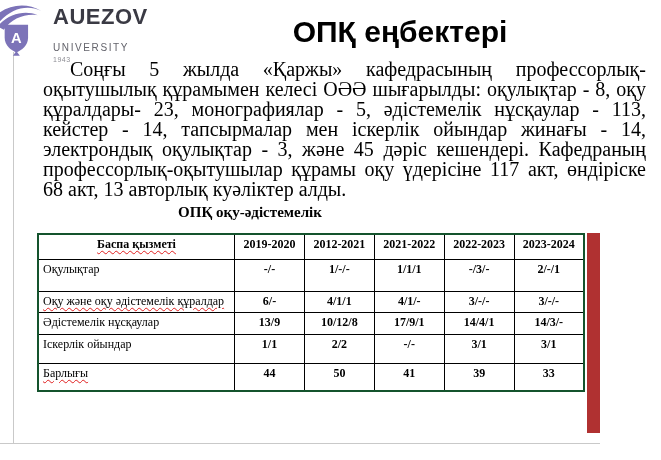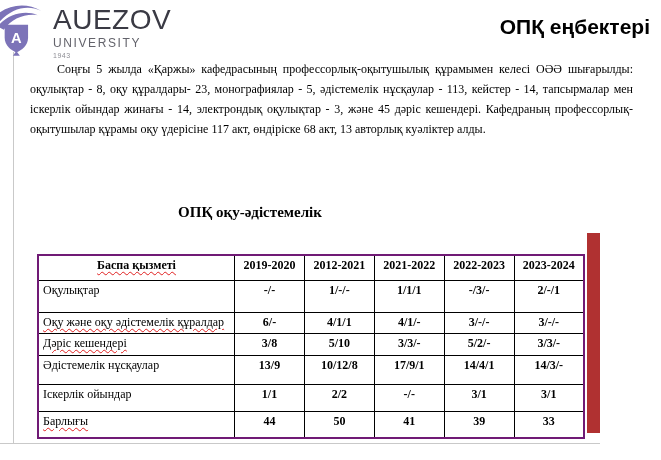--- a/index.html
+++ b/index.html
@@ -8,45 +8,45 @@
     background:#ffffff;font-family:"Liberation Serif",serif;color:#000;
   }
   
   .edge-v{position:absolute;left:13px;top:52px;width:1px;height:391px;background:#c9c9c9;}
   .edge-h{position:absolute;left:0px;top:443px;width:600px;height:1px;background:#c9c9c9;}
 
   
   .logo{position:absolute;left:0px;top:2px;display:flex;align-items:flex-start;}
   .logo-mark{width:52px;height:54px;margin-left:-4px;}
   .logo-text{margin-left:5px;margin-top:4px;font-family:"Liberation Sans",sans-serif;line-height:1;}
-  .logo-name{font-size:28px;font-weight:normal;color:#3a3a44;letter-spacing:0.5px;}
-  .logo-sub{font-size:12px;color:#63636b;letter-spacing:1.6px;margin-top:3px;}
+  .logo-name{font-size:22px;font-weight:bold;color:#3a3a44;letter-spacing:0.5px;}
+  .logo-sub{font-size:10px;color:#63636b;letter-spacing:1.6px;margin-top:15px;}
   .logo-year{font-size:7px;color:#8d8d94;margin-top:3px;letter-spacing:0.5px;}
 
   .title{
-    position:absolute;left:150px;top:15px;width:500px;text-align:right;
-    font-family:"Liberation Sans",sans-serif;font-weight:bold;font-size:21px;color:#000;
+    position:absolute;left:150px;top:15px;width:500px;text-align:center;
+    font-family:"Liberation Sans",sans-serif;font-weight:bold;font-size:30px;color:#000;
   }
   .paragraph{
-    position:absolute;left:30px;top:59px;width:603px;
-    font-size:12px;line-height:20px;text-align:justify;text-indent:27px;
+    position:absolute;left:43px;top:59px;width:603px;
+    font-size:20px;line-height:20px;text-align:justify;text-indent:27px;
   }
   .subheading{
     position:absolute;left:20px;top:204px;width:460px;text-align:center;
     font-weight:bold;font-size:15px;line-height:17px;
   }
 
   table.pub{
     position:absolute;left:37px;top:233px;width:548px;
     border-collapse:collapse;font-size:12px;table-layout:fixed;
   }
   table.pub th,table.pub td{
     border:1px solid #000;vertical-align:top;padding:2px 4px;overflow:hidden;
   }
-  table.pub{border:2px solid #701a75;margin-top:21px;}
+  table.pub{border:2px solid #14532d;}
   table.pub th{font-weight:bold;text-align:center;height:20px;}
   td.label{text-align:left;}
   td.val{text-align:center;font-weight:bold;}
   col.c0{width:36%;}
   col.cn{width:12.8%;}
   tbody tr:nth-child(1) td{height:27px;}
   tbody tr:nth-child(2) td{height:16px;}
   tbody tr:nth-child(3) td{height:17px;}
   tbody tr:nth-child(4) td{height:24px;}
   tbody tr:nth-child(5) td{height:22px;}
@@ -121,28 +121,20 @@
       </tr>
       <tr>
         <td class="label"><span class="misspell" style="text-decoration-color: rgb(224, 32, 32);">Оқу және оқу әдістемелік құралдар</span></td>
         <td class="val">6/-</td>
         <td class="val">4/1/1</td>
         <td class="val">4/1/-</td>
         <td class="val">3/-/-</td>
         <td class="val">3/-/-</td>
       </tr>
       <tr>
-        <td class="label"><span class="misspell" style="text-decoration-color: rgb(224, 32, 32);">Дәріс кешендері</span></td>
-        <td class="val">3/8</td>
-        <td class="val">5/10</td>
-        <td class="val">3/3/-</td>
-        <td class="val">5/2/-</td>
-        <td class="val">3/3/-</td>
-      </tr>
-      <tr>
         <td class="label"><span>Әдістемелік нұсқаулар</span></td>
         <td class="val">13/9</td>
         <td class="val">10/12/8</td>
         <td class="val">17/9/1</td>
         <td class="val">14/4/1</td>
         <td class="val">14/3/-</td>
       </tr>
       <tr>
         <td class="label"><span>Іскерлік ойындар</span></td>
         <td class="val">1/1</td>

